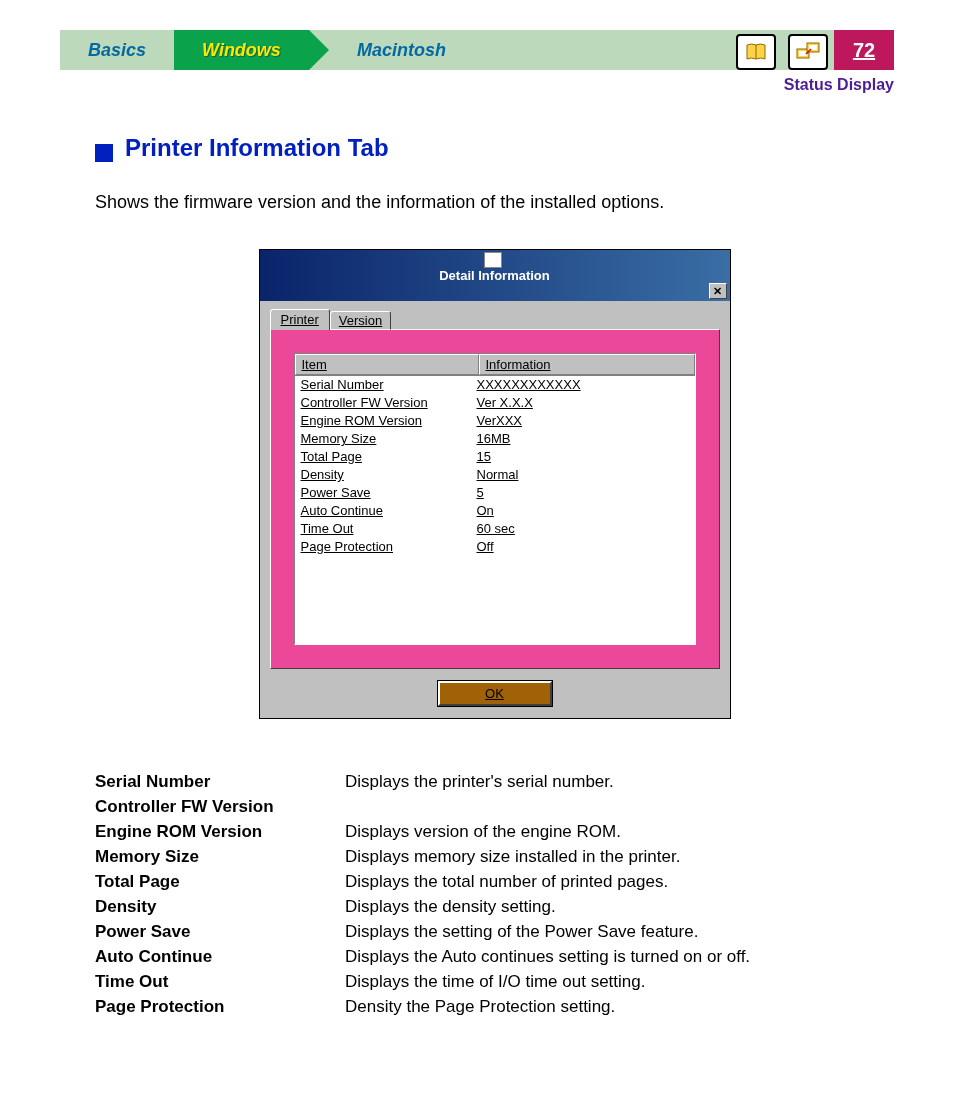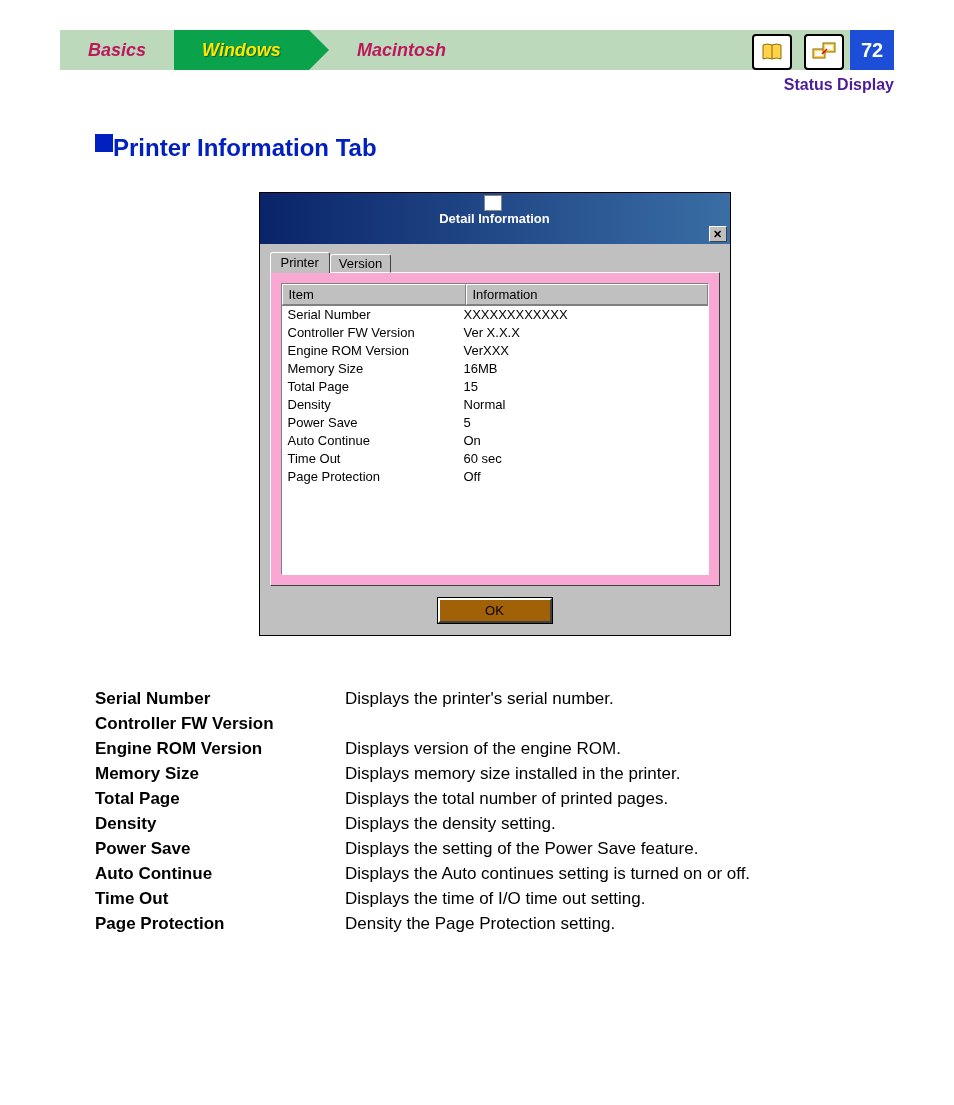--- a/index.html
+++ b/index.html
@@ -17,21 +17,21 @@
     background: #bcd9bc;
   }
   .tab {
     flex: 0 0 auto;
     padding: 0 28px;
     font-size: 18px;
     font-weight: bold;
     font-style: italic;
     display: flex;
     align-items: center;
-    color: #be185d;
+    color: #0369a1;
   }
   .tab-active {
     background: #0aa24a;
     color: #ffe600;
     position: relative;
     text-shadow: 1px 1px 1px #064;
   }
   .tab-active::after {
     content: "";
     position: absolute;
@@ -45,41 +45,41 @@
   .spacer { flex: 1; }
   .iconbox {
     width: 36px; height: 32px;
     margin: 4px 6px;
     border: 2px solid #000;
     border-radius: 4px;
     background: #fff;
     display: flex; align-items: center; justify-content: center;
   }
   .pagenum {
-    background: #1d4ed8;
+    background: #be185d;
     color: #fff;
     font-weight: bold;
     font-size: 20px;
-    width: 44px;
-    display: flex; align-items: center; justify-content: center;
+    width: 60px;
+    display: flex; align-items: center; justify-content: center; text-decoration: underline;
   }
   .breadcrumb {
     text-align: right;
     margin: 6px 60px 0 0;
     color: #4c1d95;
     font-weight: bold;
     font-size: 16px;
   }
   .content {
     margin: 40px 60px 0 95px;
   }
   .section-head {
     display: flex;
-    align-items: flex-start;
-    gap: 0;
+    align-items: flex-end;
+    gap: 12px;
     margin-bottom: 30px;
   }
   .sq {
     width: 18px; height: 18px;
     background: #0020c0;
   }
   .section-title {
     color: #0020c0;
     font-size: 24px;
     font-weight: bold;
@@ -120,20 +120,21 @@
     background: #c0c0c0;
     border: 1px solid #fff;
     border-right-color: #404040;
     border-bottom-color: #404040;
     display: flex; align-items:center; justify-content:center;
     font-size: 11px; font-weight: bold;
     color: #000;
   }
   .dlgbody {
     padding: 8px 10px 12px 10px;
+    text-decoration: underline;
   }
   .tabrow {
     display: flex;
     gap: 0;
     position: relative;
     z-index: 2;
   }
   .dtab {
     padding: 2px 10px;
     background: #c0c0c0;
@@ -147,22 +148,22 @@
   .dtab.inactive {
     border-bottom: 1px solid #fff;
     margin-top: 2px;
     padding: 1px 8px;
   }
   .tabpanel {
     border: 1px solid #fff;
     border-right-color: #404040;
     border-bottom-color: #404040;
     margin-top: -1px;
-    padding: 10px;
-    background: #f9a8d4;
+    padding: 23px;
+    background: #ec4899;
   }
   .listview {
     background: #fff;
     border: 1px solid #808080;
     border-right-color: #fff;
     border-bottom-color: #fff;
     height: 290px;
   }
   .lvhead {
     display: flex;
@@ -238,20 +239,21 @@
   <div class="pagenum">72</div>
 </div>
 
 <div class="breadcrumb">Status Display</div>
 
 <div class="content">
   <div class="section-head">
     <div class="sq"></div>
     <div class="section-title">Printer Information Tab</div>
   </div>
+  <div class="intro">Shows the firmware version and the information of the installed options.</div>
 
   <div class="dialog-wrap">
     <div class="dialog">
       <div class="titlebar">
         <span class="ticon"></span>
         <span>Detail Information</span>
         <span class="closebtn">✕</span>
       </div>
       <div class="dlgbody">
         <div class="tabrow">

